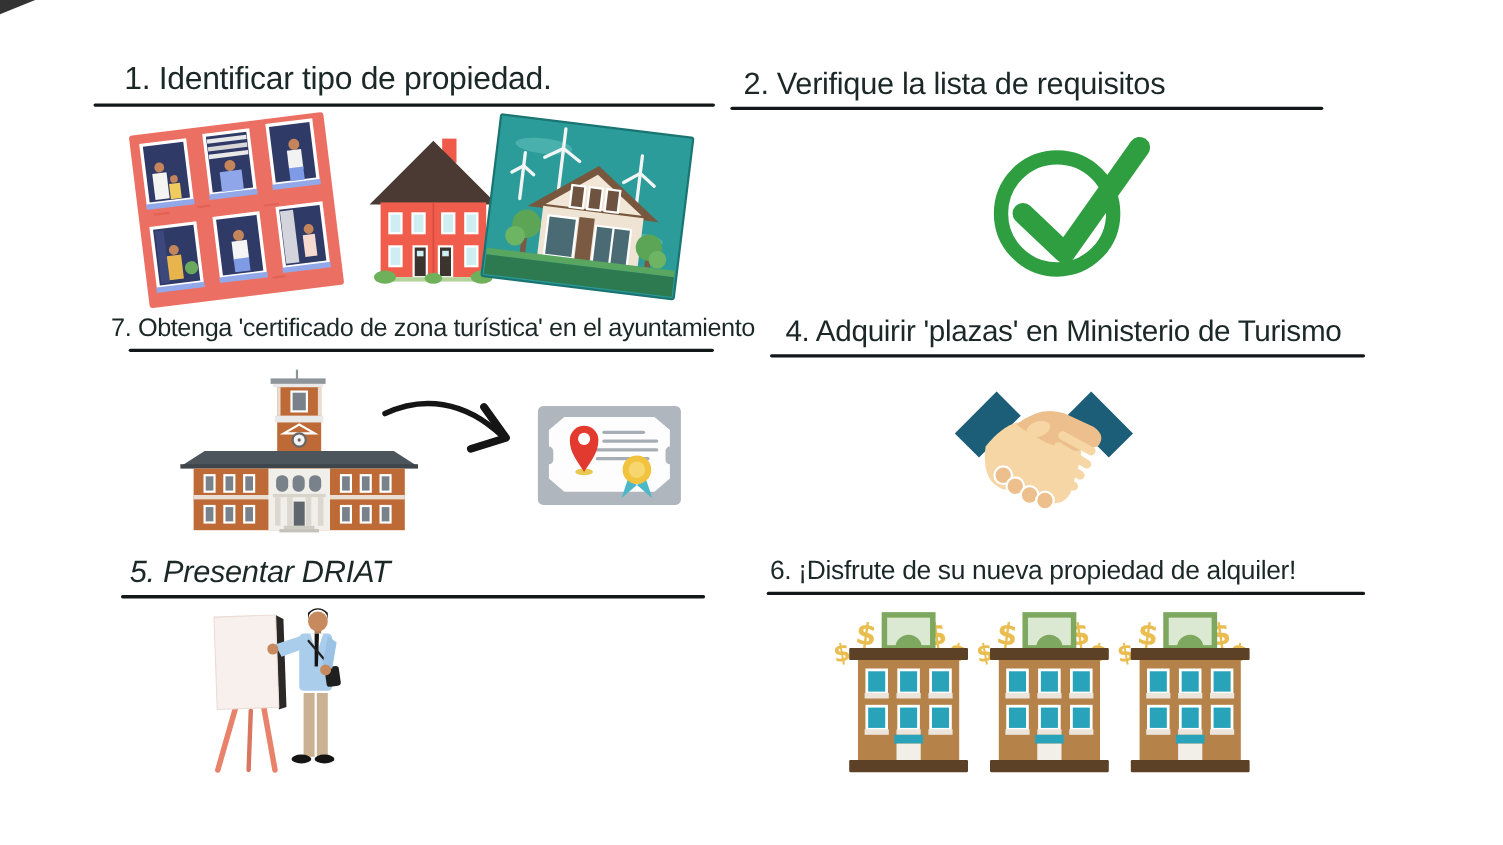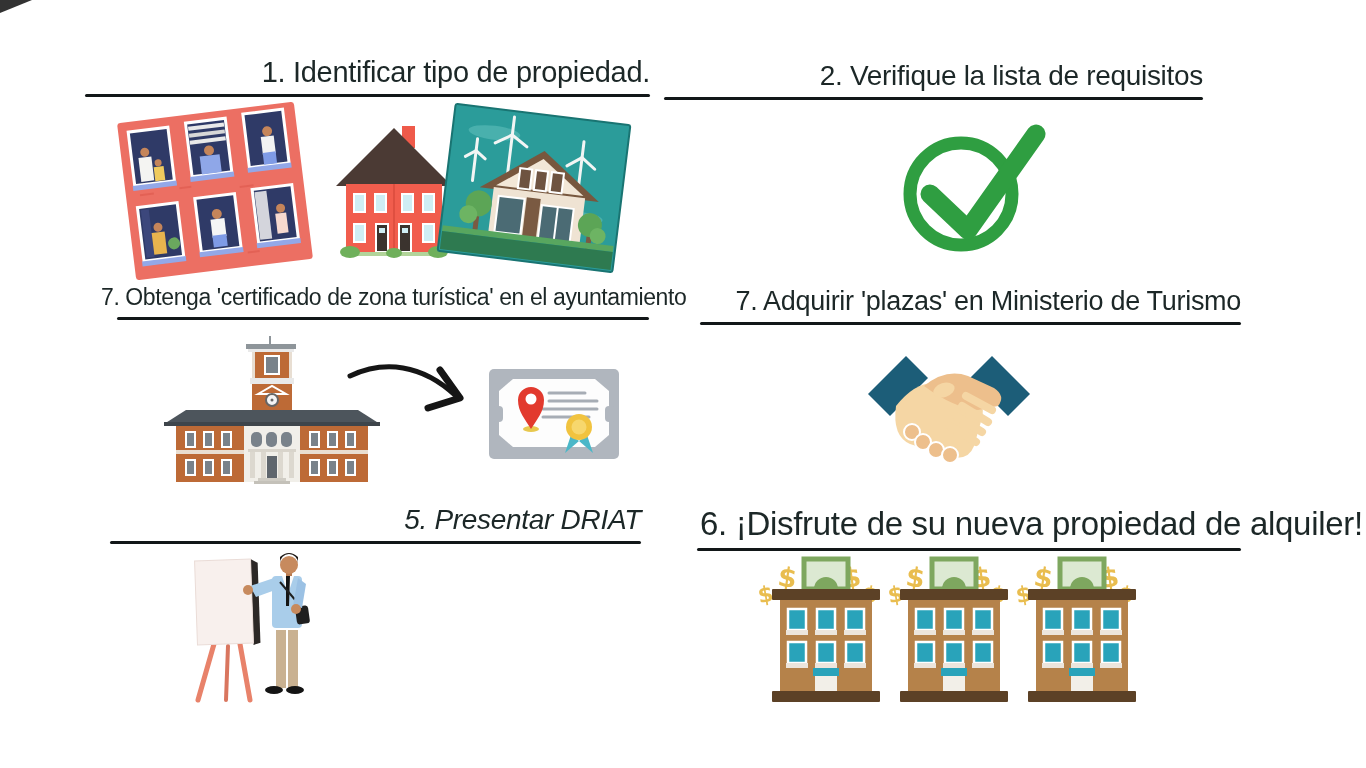--- a/index.html
+++ b/index.html
@@ -1,17 +1,17 @@
 <!DOCTYPE html>
 <html><head>
 <meta charset="utf-8">
 <style>
   html,body{margin:0;padding:0;background:#fff;}
   #canvas{position:relative;width:1366px;height:768px;background:#ffffff;overflow:hidden;
-          font-family:"Liberation Sans",sans-serif;text-align:right;}
+          font-family:"Liberation Sans",sans-serif;}
   .step{position:absolute;}
   .step-heading{margin:0;font-weight:400;color:#1c2727;letter-spacing:-0.3px;white-space:nowrap;}
   .rule{background:#121718;height:3px;border-radius:2px;}
   .art{position:absolute;}
   .dollar{position:absolute;font-family:"DejaVu Sans",sans-serif;font-weight:bold;color:#e9bd4f;line-height:1;}
   svg{display:block;overflow:visible;}
 </style>
 </head>
 <body>
 
@@ -254,21 +254,21 @@
       <circle cx="44" cy="32" r="5.5" fill="#ffffff"></circle>
       <polygon points="84,68 78,86 92,74" fill="#4bb7c8"></polygon>
       <polygon points="100,68 106,86 92,74" fill="#4bb7c8"></polygon>
       <circle cx="92" cy="60" r="13" fill="#f1c33f"></circle>
       <circle cx="92" cy="60" r="7.5" fill="#f7d76d"></circle>
     </svg>
   </div>
 
   <section class="step" style="left:700px;top:286px;width:541px;">
     <h2 class="step-heading" style="font-size:27px;padding-left:14px;">
-      <span>7. Adquirir 'plazas' en Ministerio de Turismo</span>
+      <span>4. Adquirir 'plazas' en Ministerio de Turismo</span>
     </h2>
     <div class="rule" style="width:541px;margin-top:5px;"></div>
   </section>
 
   <div class="art" style="left:866px;top:344px;width:166px;height:132px;">
     <svg width="166" height="132" viewBox="0 0 166 132">
       <polygon points="2,50 40,12 62,34 24,72" fill="#1c5d78"></polygon>
       <polygon points="164,50 126,12 104,34 142,72" fill="#1c5d78"></polygon>
       <path d="M30,62 Q52,34 76,40 L104,50 Q120,56 116,74 L108,102 Q102,118 82,112 L44,100 Q26,92 30,62 Z" fill="#f5d6a4"></path>
       <path d="M58,42 Q80,24 102,32 L128,44 Q140,52 132,62 L112,66 Q88,64 58,42 Z" fill="#edbf8c"></path>
@@ -320,21 +320,21 @@
       <line x1="94" y1="34" x2="116" y2="60" stroke="#1f1f1f" stroke-width="2"></line>
       <rect x="110" y="58" width="13" height="18" rx="3" fill="#1f1f1f" transform="rotate(-8 116 67)"></rect>
       <polygon points="112,30 120,36 116,60 107,58" fill="#9bc1e4"></polygon>
       <circle cx="110" cy="61" r="5" fill="#c78a5e"></circle>
       <circle cx="103" cy="17" r="9" fill="#c78a5e"></circle>
       <path d="M94,15 A9,9 0 0 1 112,15 L112,9 Q103,1 94,9 Z" fill="#201b18"></path>
     </svg>
   </div>
 
   <section class="step" style="left:697px;top:505px;width:544px;">
-    <h2 class="step-heading" style="font-size:33px;padding-left:3px;">
+    <h2 class="step-heading" style="font-size:24px;padding-left:3px;">
       <span>6. ¡Disfrute de su nueva propiedad de alquiler!</span>
     </h2>
     <div class="rule" style="width:544px;margin-top:5px;"></div>
   </section>
 
   <div class="art" id="step6-art" style="left:750px;top:554px;width:430px;height:150px;">
 
     <span class="dollar" style="left:8px;top:30px;font-size:22px;transform:rotate(-10deg);">$</span>
     <span class="dollar" style="left:28px;top:10px;font-size:27px;transform:rotate(8deg);">$</span>
     <span class="dollar" style="left:92px;top:10px;font-size:27px;transform:rotate(-8deg);">$</span>

